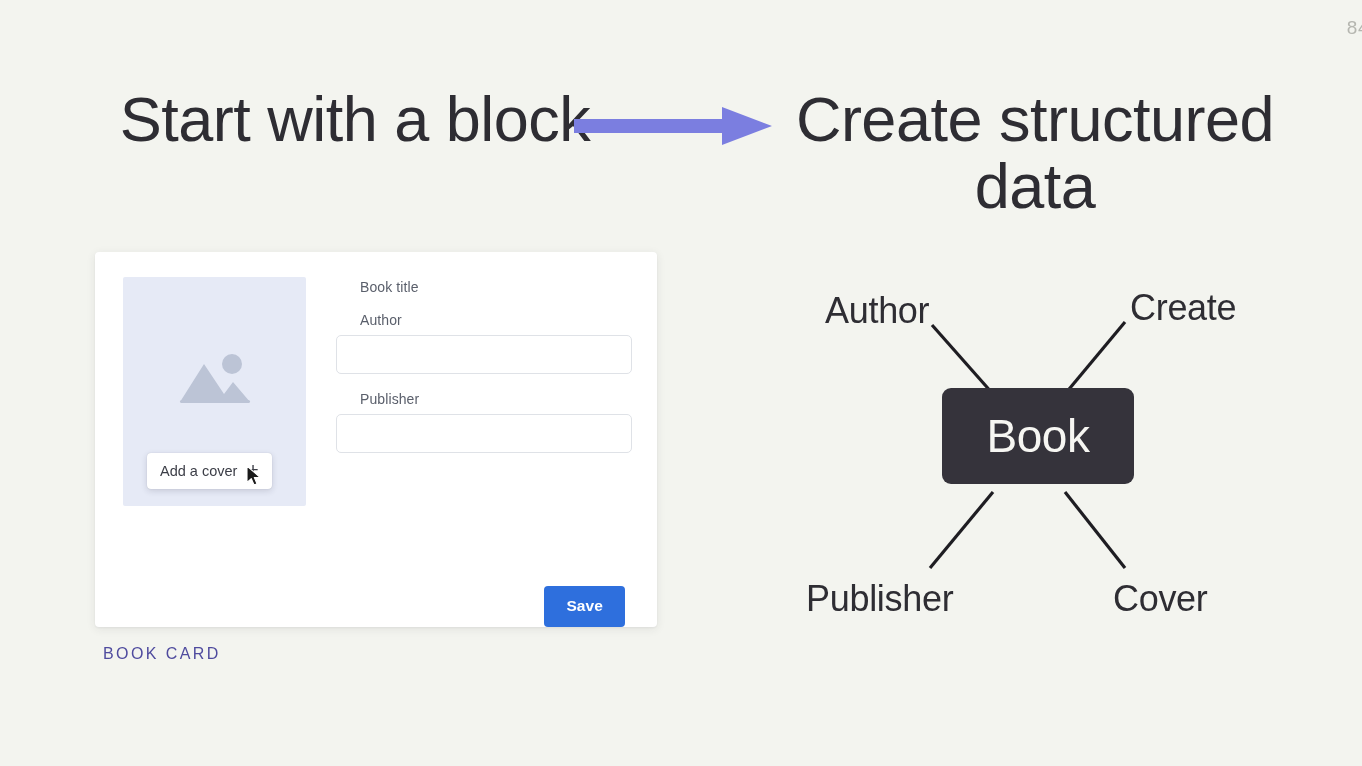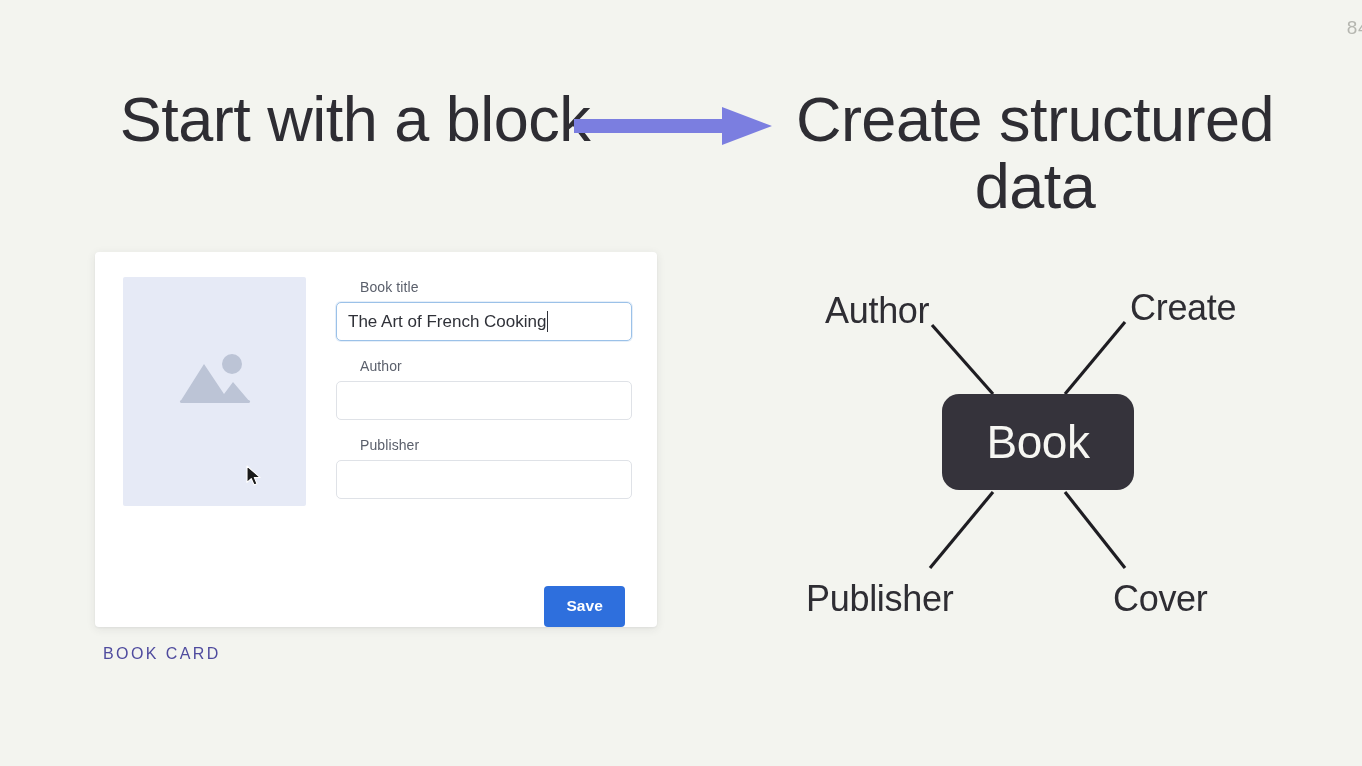--- a/index.html
+++ b/index.html
@@ -197,25 +197,25 @@
   .diagram {
     position: absolute;
     left: 780px;
     top: 270px;
     width: 500px;
     height: 370px;
   }
   .node-book {
     position: absolute;
     left: 162px;
-    top: 124px;
+    top: 118px;
     width: 192px;
     height: 96px;
     background: #35333b;
-    border-radius: 17px;
+    border-radius: 9px;
     display: flex;
     align-items: center;
     justify-content: center;
     color: #f6f6f2;
     font-size: 46px;
     letter-spacing: -0.5px;
   }
   .diag-label {
     position: absolute;
     font-size: 36px;
@@ -254,30 +254,30 @@
   <div class="card">
 
     <div class="cover-slot">
       <div class="cover-icon">
         <svg width="74" height="62" viewBox="0 0 74 62" xmlns="http://www.w3.org/2000/svg">
           <circle cx="54" cy="14" r="10" fill="#bcc4d6"></circle>
           <path d="M2 52 L26 14 L46 44 L55 32 L72 52 Z" fill="#bcc4d6"></path>
           <rect x="2" y="50" width="70" height="3" rx="1.5" fill="#bcc4d6"></rect>
         </svg>
       </div>
+      <div class="add-cover-btn">
+        <span>Add a cover</span>
+        <span class="add-cover-plus">+</span>
+      </div>
     </div>
 
     <div class="form">
 
       <div class="field">
         <div class="field-label">Book title</div>
-        <div class="field-input focused">
-          <span>The Art of French Cooking</span>
-            <span class="caret"></span>
-        </div>
       </div>
 
       <div class="field">
         <div class="field-label">Author</div>
         <div class="field-input">
           <span></span>
         </div>
       </div>
 
       <div class="field">

